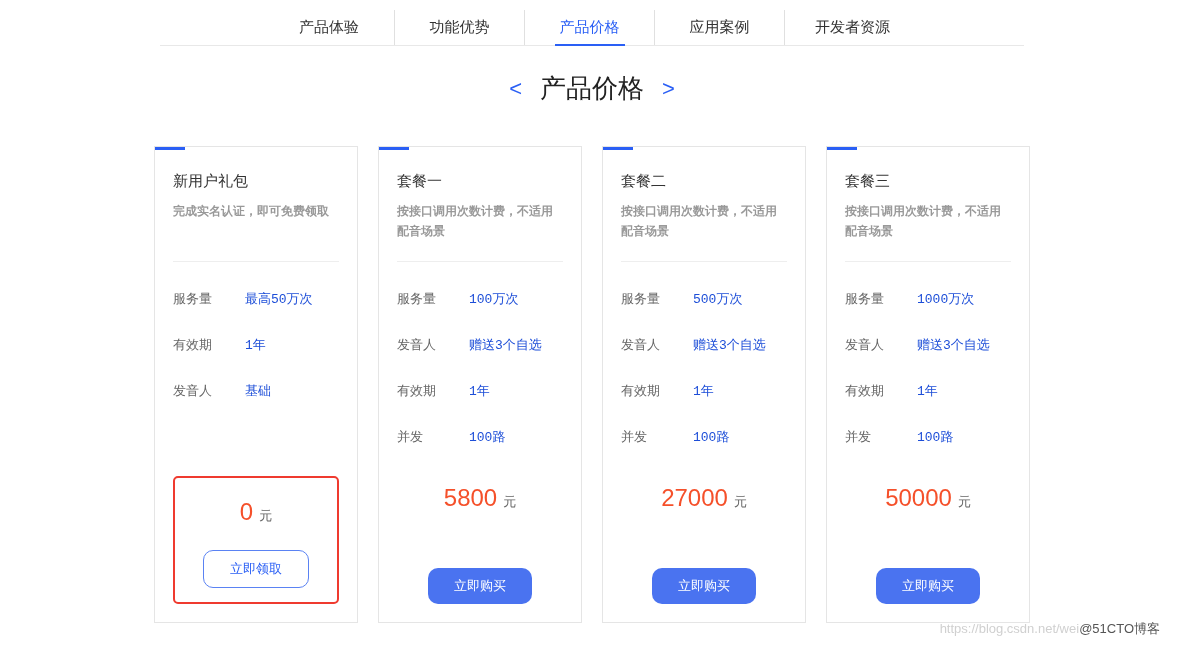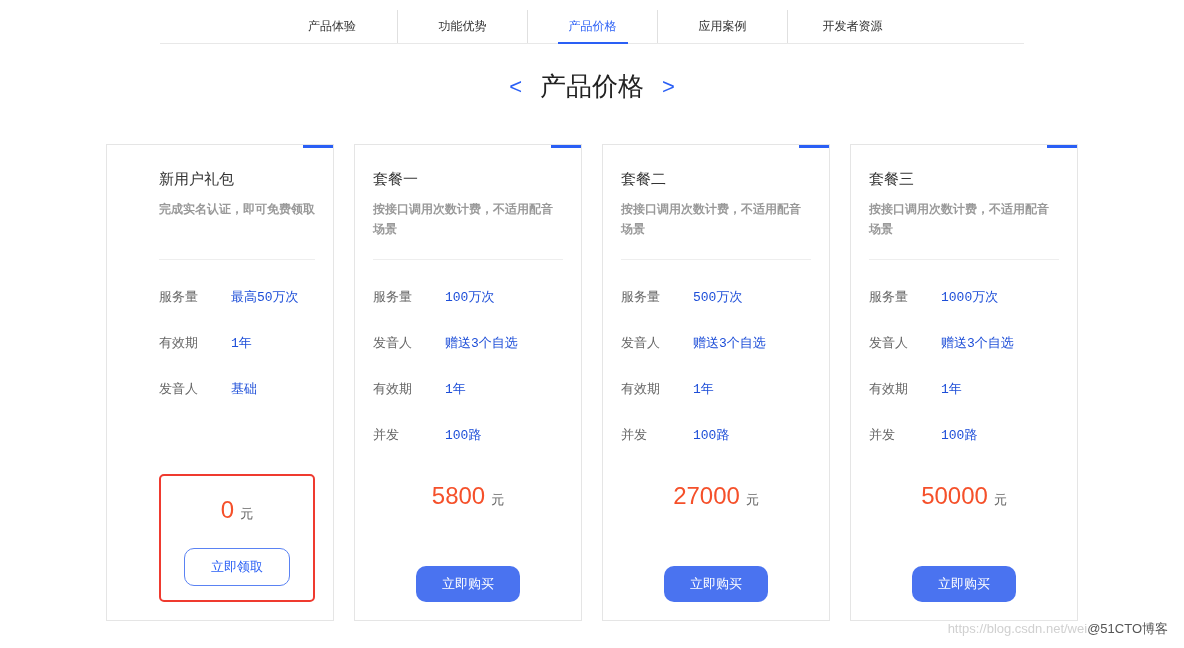--- a/index.html
+++ b/index.html
@@ -16,21 +16,21 @@
     }
     .nav-tabs {
       display: flex;
       justify-content: center;
       padding: 10px 0 0 0;
       border-bottom: 1px solid #e8e8e8;
       margin: 0 160px;
     }
     .nav-tab {
       padding: 8px 30px;
-      font-size: 12px;
+      font-size: 15px;
       color: #333;
       cursor: pointer;
       border-left: 1px solid #e0e0e0;
       text-align: center;
       min-width: 130px;
     }
     .nav-tab:first-child {
       border-left: none;
     }
     .nav-tab.active {
@@ -66,27 +66,26 @@
       color: #2a5ff5;
       font-weight: 300;
     }
     .cards {
       display: flex;
       justify-content: center;
       gap: 20px;
       padding: 15px 0 0 0;
     }
     .card {
-      width: 228px;
+      width: 204px;
       border: 1px solid #e5e5e5;
       background: #fff;
       position: relative;
       display: flex;
       flex-direction: column;
-      align-items: flex-end;
     }
     .card-accent {
       height: 3px;
       width: 30px;
       background: #2a5ff5;
       margin: 0 0 22px 0;
     }
     .card-body {
       padding: 0 18px 18px 18px;
       flex: 1;
@@ -164,21 +163,21 @@
       border: 1px solid #5a82f3;
     }
     .highlight-box {
       border: 2px solid #ef3a2f;
       border-radius: 5px;
       padding: 20px 14px 14px 14px;
     }
     .watermark {
       position: absolute;
       bottom: 10px;
-      right: 16px;
+      right: 24px;
       font-size: 13px;
       color: #d0d0d0;
     }
     .watermark .dark {
       color: #555;
     }
   </style>
 </head>
 <body>
 

